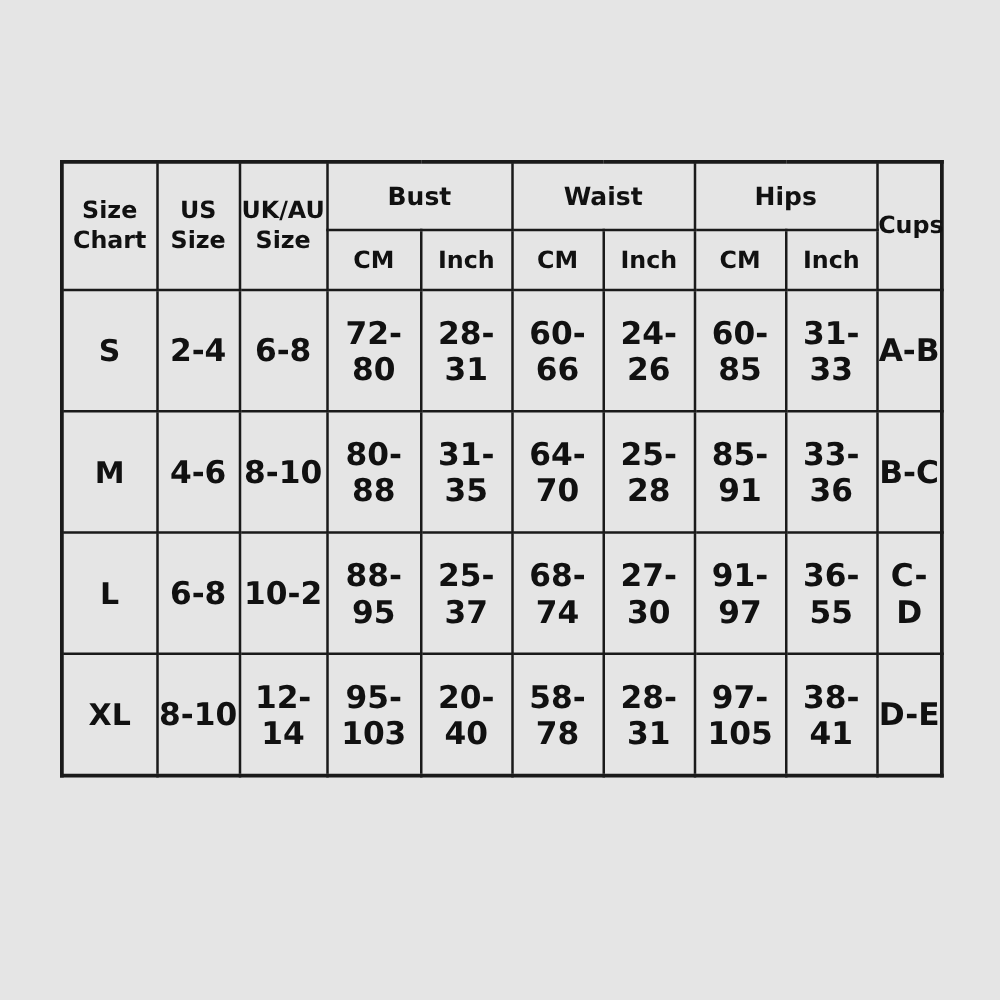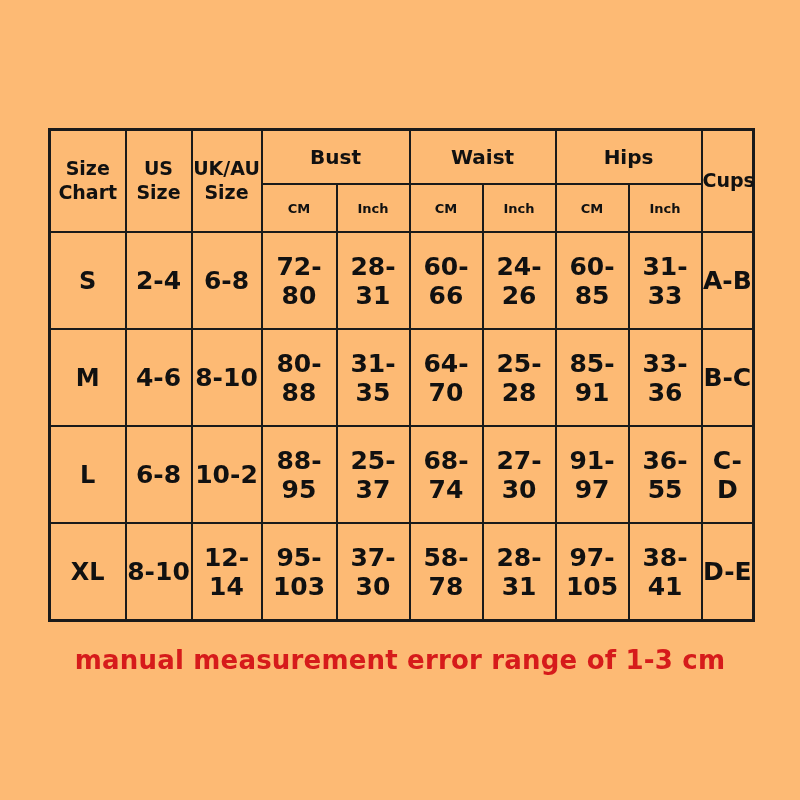--- a/index.html
+++ b/index.html
@@ -7,21 +7,21 @@
     padding: 0;
     width: 800px;
     height: 800px;
     background: #ffffff;
     font-family: "DejaVu Sans", sans-serif;
   }
   #page {
     position: relative;
     width: 800px;
     height: 800px;
-    background: #fdba74;
+    background: #e5e5e5;
     overflow: hidden;
   }
   .chart-wrap {
     position: absolute;
     left: 48px;
     top: 128px;
     width: 704px;
   }
   table.size-table {
     border-collapse: collapse;
@@ -51,21 +51,21 @@
   col.c7 { width: 73px; }
   col.c8 { width: 73px; }
   col.c9 { width: 52px; }
 
   .hdr-group {
     height: 52px;
     font-size: 20px;
   }
   .hdr-unit {
     height: 46px;
-    font-size: 13px;
+    font-size: 19px;
   }
   .hdr-tall {
     font-size: 19px;
     line-height: 1.25;
   }
   .body-row td {
     height: 95px;
     font-size: 25px;
   }
   .body-row td.size-cell {
@@ -166,26 +166,25 @@
           <td>27-30</td>
           <td>91-97</td>
           <td>36-55</td>
           <td>C-D</td>
         </tr>
         <tr class="body-row">
           <td class="size-cell">XL</td>
           <td>8-10</td>
           <td>12-14</td>
           <td>95-103</td>
-          <td>37-30</td>
+          <td>20-40</td>
           <td>58-78</td>
           <td>28-31</td>
           <td>97-105</td>
           <td>38-41</td>
           <td>D-E</td>
         </tr>
       </tbody>
     </table>
   </div>
 
-  <div class="note">manual measurement error range of 1-3 cm</div>
 
 </div>
 
 </body></html>

